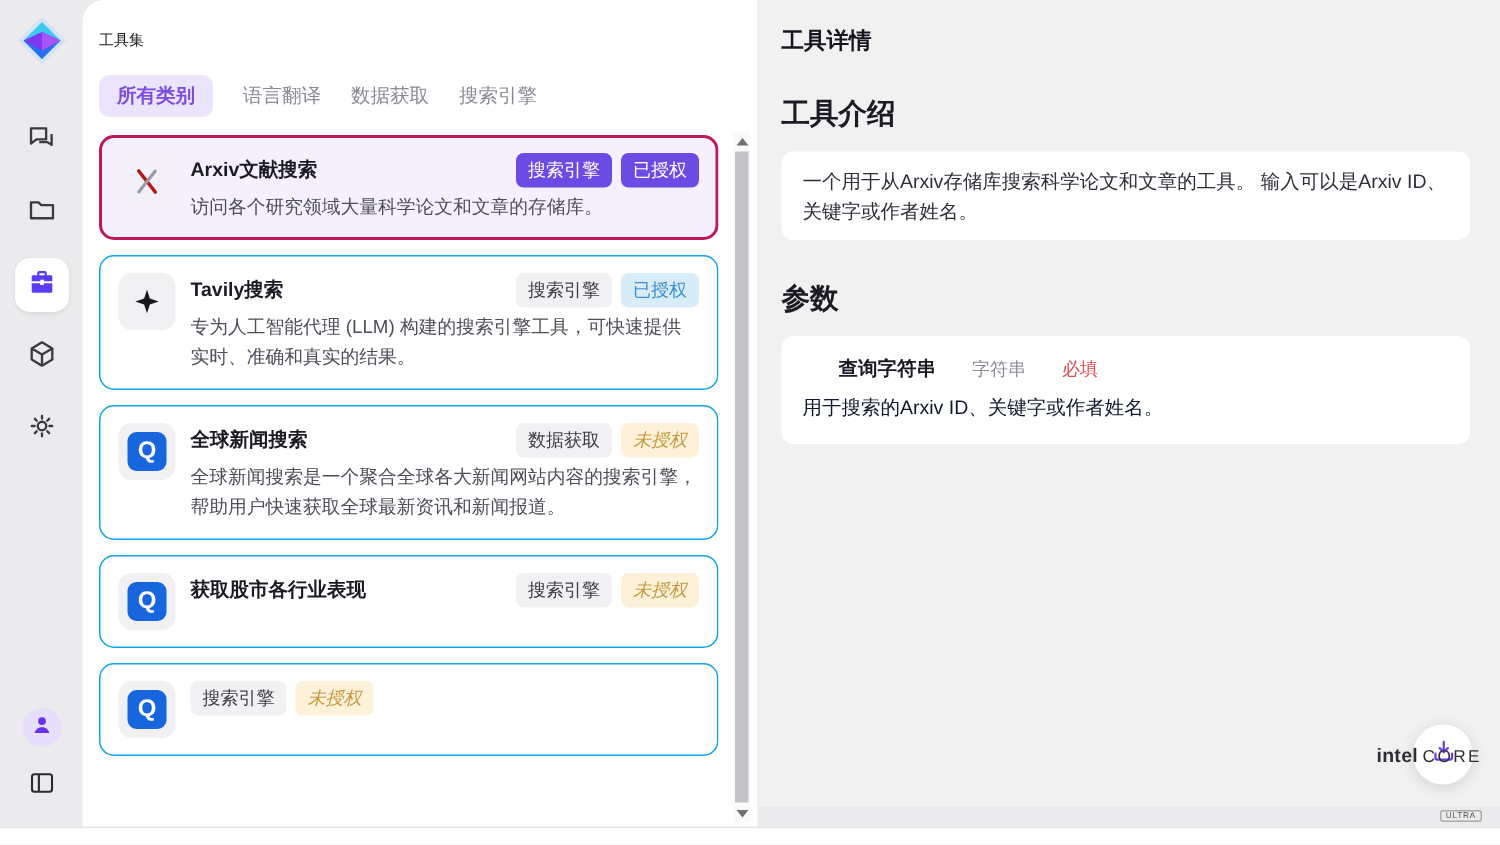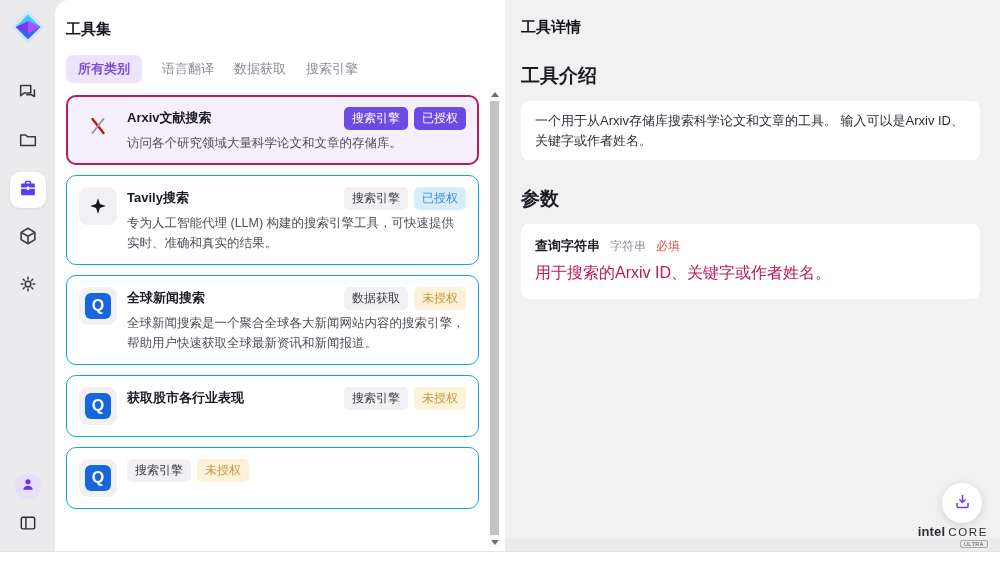--- a/index.html
+++ b/index.html
@@ -11,63 +11,63 @@
   .rail { position:absolute; left:0; top:0; width:55px; height:551px; display:flex; flex-direction:column; align-items:center; padding-top:8px; }
   .logo { width:38px; height:38px; margin-bottom:30px; }
   .rail-item { width:36px; height:36px; border-radius:10px; display:flex; align-items:center; justify-content:center; margin-bottom:12px; cursor:pointer; }
   .rail-item.active { background:#ffffff; box-shadow:0 1px 3px rgba(0,0,0,.08); }
   .rail-spacer { flex:1; }
   .avatar { width:26px; height:26px; border-radius:50%; background:#e7defb; display:flex; align-items:center; justify-content:center; margin-bottom:14px; cursor:pointer; }
   .panel-toggle { margin-bottom:14px; cursor:pointer; }
 
   
   .list-panel { position:absolute; left:55px; top:0; width:450px; height:551px; background:#ffffff; border-top-left-radius:14px; padding:14px 0 0 11px; }
-  .page-title { font-size:15px; font-weight:700; color:#17171f; margin-top:6px; }
+  .page-title { font-size:10px; font-weight:400; color:#17171f; margin-top:6px; }
   .tabs { display:flex; align-items:center; gap:20px; margin-top:16px; }
   .tab { font-size:13px; color:#8a8a94; cursor:pointer; padding:5px 0; }
   .tab.active { background:#ece3fc; color:#7a4fe0; font-weight:600; padding:5px 12px; border-radius:7px; }
   .tool-list { margin-top:12px; width:413px; display:flex; flex-direction:column; gap:10px; height:462px; overflow:hidden; }
   .card { background:#fff; border:1px solid #0ea5e9; border-radius:10px; padding:11px 12px; display:flex; gap:10px; cursor:pointer; }
   .card.selected { border:2px solid #be185d; background:#f6f0fe; padding:10px 11px; }
   .tool-icon-box { width:38px; height:38px; border-radius:9px; background:#f1f1f4; flex:none; display:flex; align-items:center; justify-content:center; }
   .card.selected .tool-icon-box { background:#f3f0fa; }
   .card-body { flex:1; min-width:0; }
   .card-top { display:flex; justify-content:space-between; align-items:flex-start; gap:8px; }
   .tool-title { font-size:13px; font-weight:700; color:#1b1b24; padding-top:2px; }
   .tool-desc { font-size:12.5px; color:#4e4e59; line-height:1.55; margin-top:4px; }
   .badges { display:flex; gap:6px; flex:none; }
   .badge { font-size:12px; padding:3px 8px; border-radius:5px; white-space:nowrap; }
   .badge-solid { background:#6b4be4; color:#ffffff; }
   .badge-gray  { background:#f1f1f3; color:#3d3d47; }
   .badge-blue  { background:#d9edf9; color:#3a8fd0; }
-  .badge-amber { background:#fdf2d9; color:#c59a3f; }
+  .badge-amber { background:#fdf2d9; color:#c59a3f;font-style:italic; }
 
   
   .sb { position:absolute; right:5px; top:88px; width:11px; height:460px; background:#fafafa; }
   .sb-arrow { width:11px; height:12px; display:flex; align-items:center; justify-content:center; cursor:pointer; }
   .sb-arrow .tri-up { width:0; height:0; border-left:4px solid transparent; border-right:4px solid transparent; border-bottom:5px solid #6f6f76; }
   .sb-arrow .tri-dn { width:0; height:0; border-left:4px solid transparent; border-right:4px solid transparent; border-top:5px solid #6f6f76; }
   .sb-thumb { position:absolute; top:13px; bottom:13px; left:1px; width:9px; background:#c2c2c7; cursor:grab; }
   .sb-arrow.bottom { position:absolute; bottom:0; }
 
   
   .detail { position:absolute; left:505px; top:0; width:495px; height:538px; background:#f1f1f2; padding:18px 20px 0 16px; }
   .detail-title { font-size:15px; font-weight:700; color:#15151d; }
   .section-h { font-size:19px; font-weight:700; color:#1b1b24; margin-top:26px; }
   .white-box { background:#ffffff; border-radius:8px; margin-top:12px; padding:10px 14px; font-size:13px; color:#2e2e38; line-height:1.5; }
   .param-box { background:#ffffff; border-radius:8px; margin-top:12px; padding:13px 14px 15px 14px; }
-  .param-head { display:flex; align-items:center; gap:10px; }
+  .param-head { display:flex; align-items:center; gap:24px;margin-left:24px; }
   .param-name { font-size:13px; font-weight:700; color:#1b1b24; }
   .param-type { font-size:12px; color:#8a8a94; }
   .param-req  { font-size:12px; color:#e04f4f; }
-  .param-desc { font-size:16px; color:#be185d; margin-top:8px; }
+  .param-desc { font-size:13px; color:#0f172a; margin-top:8px; }
 
   
   .fab { position:absolute; right:18px; bottom:40px; width:40px; height:40px; border-radius:50%; background:#ffffff; box-shadow:0 2px 10px rgba(0,0,0,.13); display:flex; align-items:center; justify-content:center; cursor:pointer; }
-  .intel { position:absolute; right:12px; bottom:15px; display:flex; flex-direction:column; align-items:flex-end; }
+  .intel { position:absolute; right:12px; bottom:15px; display:flex; flex-direction:column; align-items:flex-end;gap:28px; }
   .intel-line { display:flex; align-items:baseline; gap:3px; color:#2f2f33; }
   .intel-word { font-size:13px; font-weight:600; letter-spacing:.2px; }
   .intel-core { font-size:11.5px; font-weight:400; letter-spacing:1.6px; }
   .intel-ultra { font-size:5.5px; letter-spacing:.5px; color:#555; border:1px solid #aaa; border-radius:2px; padding:0 3px; margin-top:1px; }
 
   .bottom-strip { position:absolute; left:0; right:0; bottom:0; height:12px; background:#ffffff; border-top:1px solid #e3e3e5; }
 
   .qglyph { width:26px; height:26px; background:#1766dd; border-radius:6px; color:#fff; font-weight:700; font-size:16px; display:flex; align-items:center; justify-content:center; }
   .qglyph::before { content:"Q"; }
 </style>

